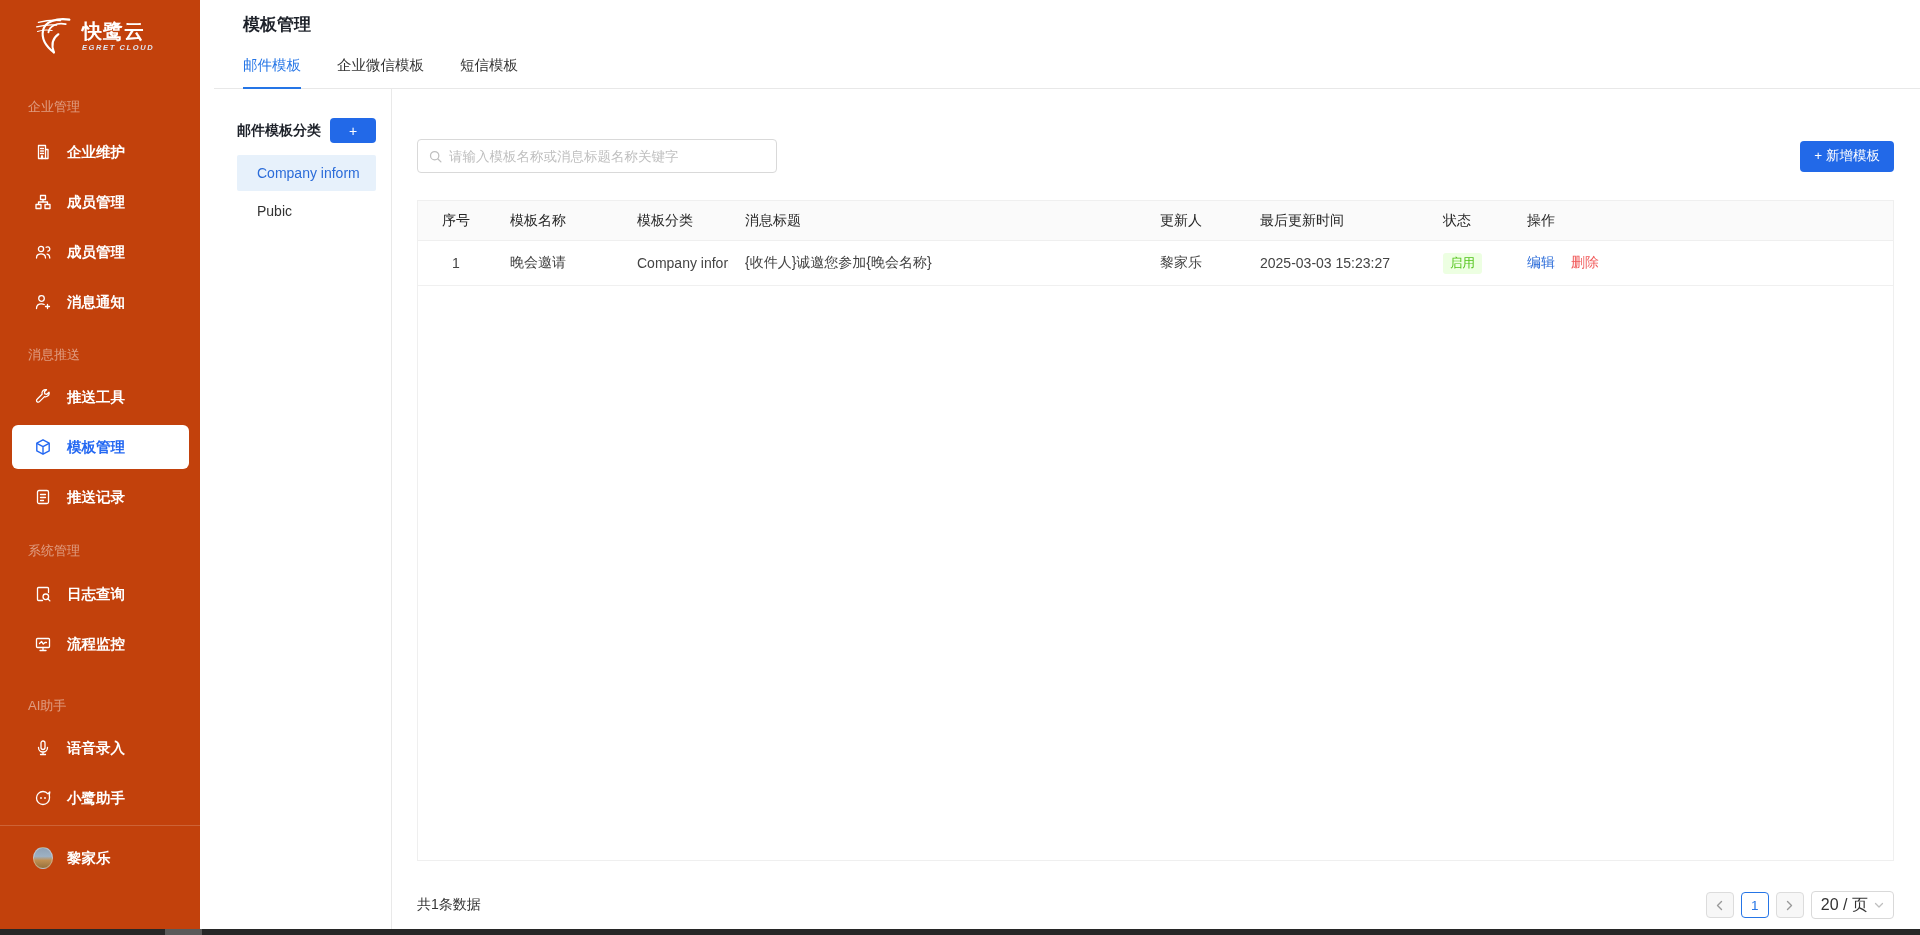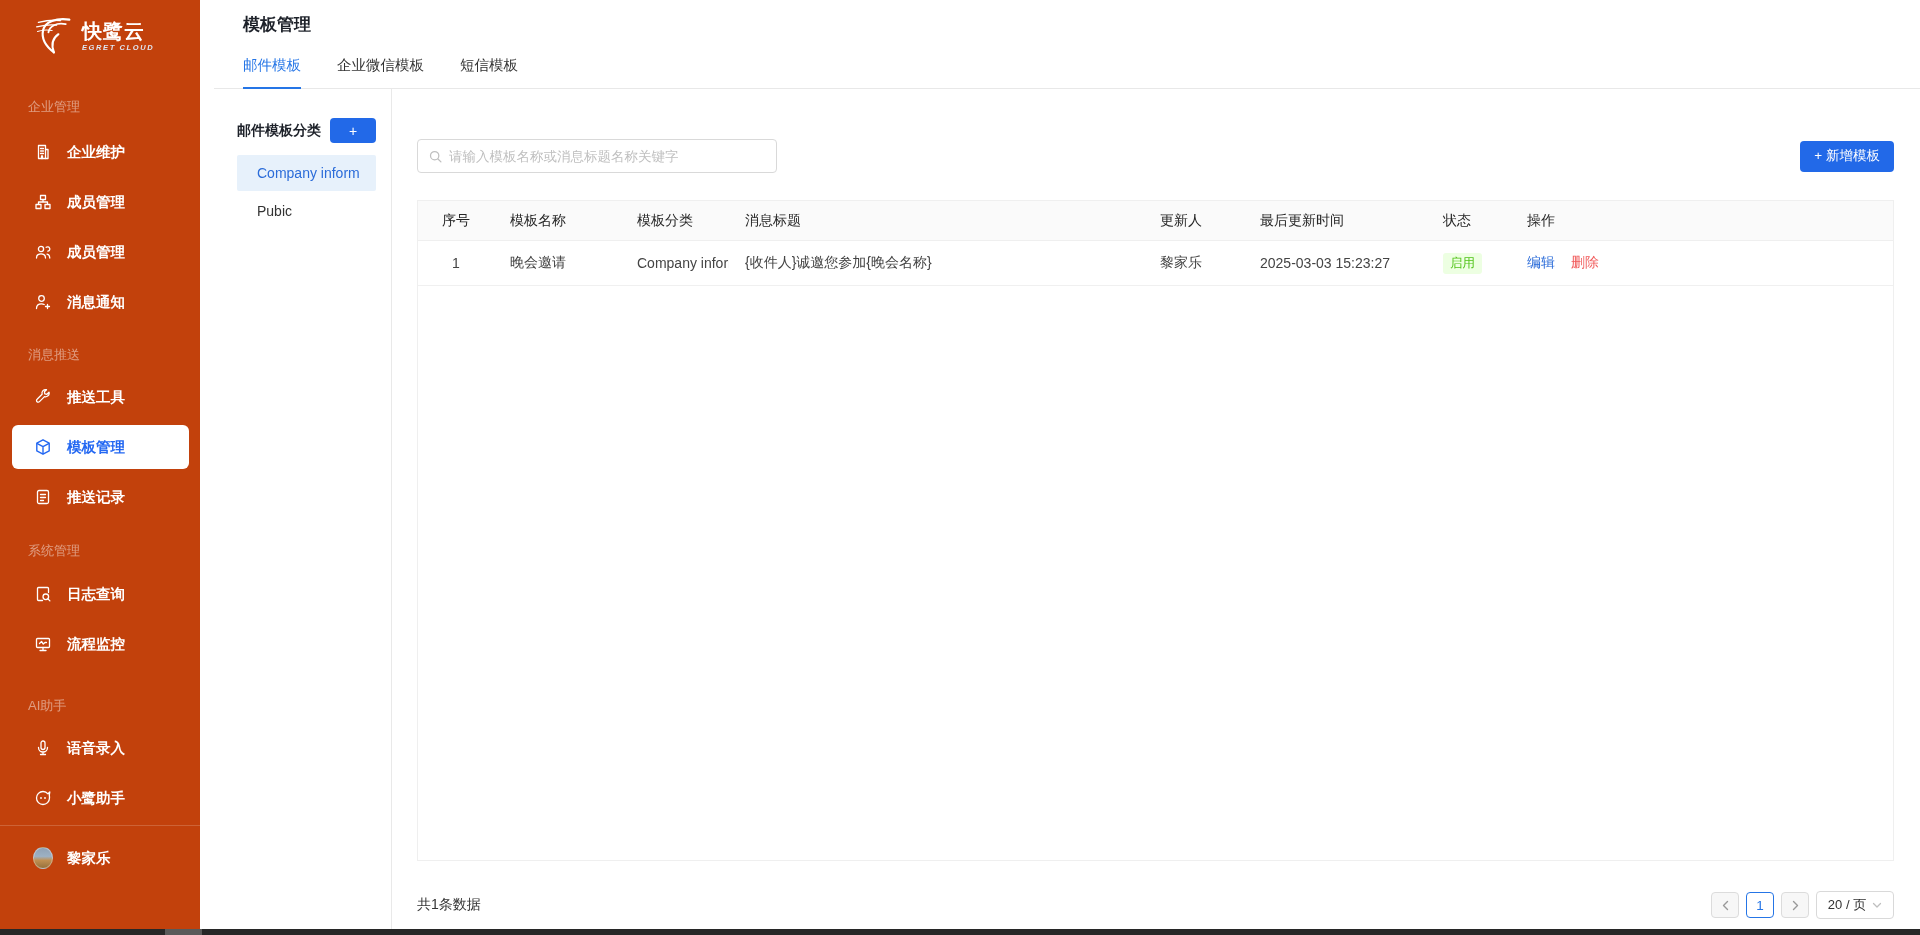--- a/index.html
+++ b/index.html
@@ -76,21 +76,21 @@
   .link-edit { color:#2b6cd9; cursor:pointer; }
   .link-del { color:#f15b5b; cursor:pointer; margin-left:12px; }
   .list-footer { margin-top:30px; display:flex; justify-content:space-between; align-items:center; }
   .total-text { font-size:14px; color:#333; }
   .pagination { display:flex; align-items:center; gap:7px; }
   .pg-btn { width:28px; height:26px; border:1px solid #dcdcdc; background:#f7f7f7; border-radius:4px;
     display:flex; align-items:center; justify-content:center; color:#999; cursor:pointer; }
   .pg-page { width:28px; height:26px; border:1px solid #2575e6; background:#fff; color:#2575e6;
     border-radius:4px; display:flex; align-items:center; justify-content:center; font-size:13.5px; cursor:pointer; }
   .pg-size { height:28px; min-width:78px; border:1px solid #d9d9d9; border-radius:4px; background:#fff;
-    display:flex; align-items:center; justify-content:center; gap:6px; font-size:13px; color:#333;
+    display:flex; align-items:center; justify-content:center; gap:6px; font-size:16px; color:#333;
     padding:0 9px; cursor:pointer; }
   .pg-size .chev { color:#bfbfbf; display:flex; }
   
   .h-scrollbar { position:absolute; left:0; right:0; bottom:0; height:6px; background:#272727; z-index:5; }
   .h-scrollbar .thumb { position:absolute; left:165px; top:0; width:37px; height:6px; background:#5a5a5a; }
   svg { display:block; }
 </style>
 </head>
 <body>
 

